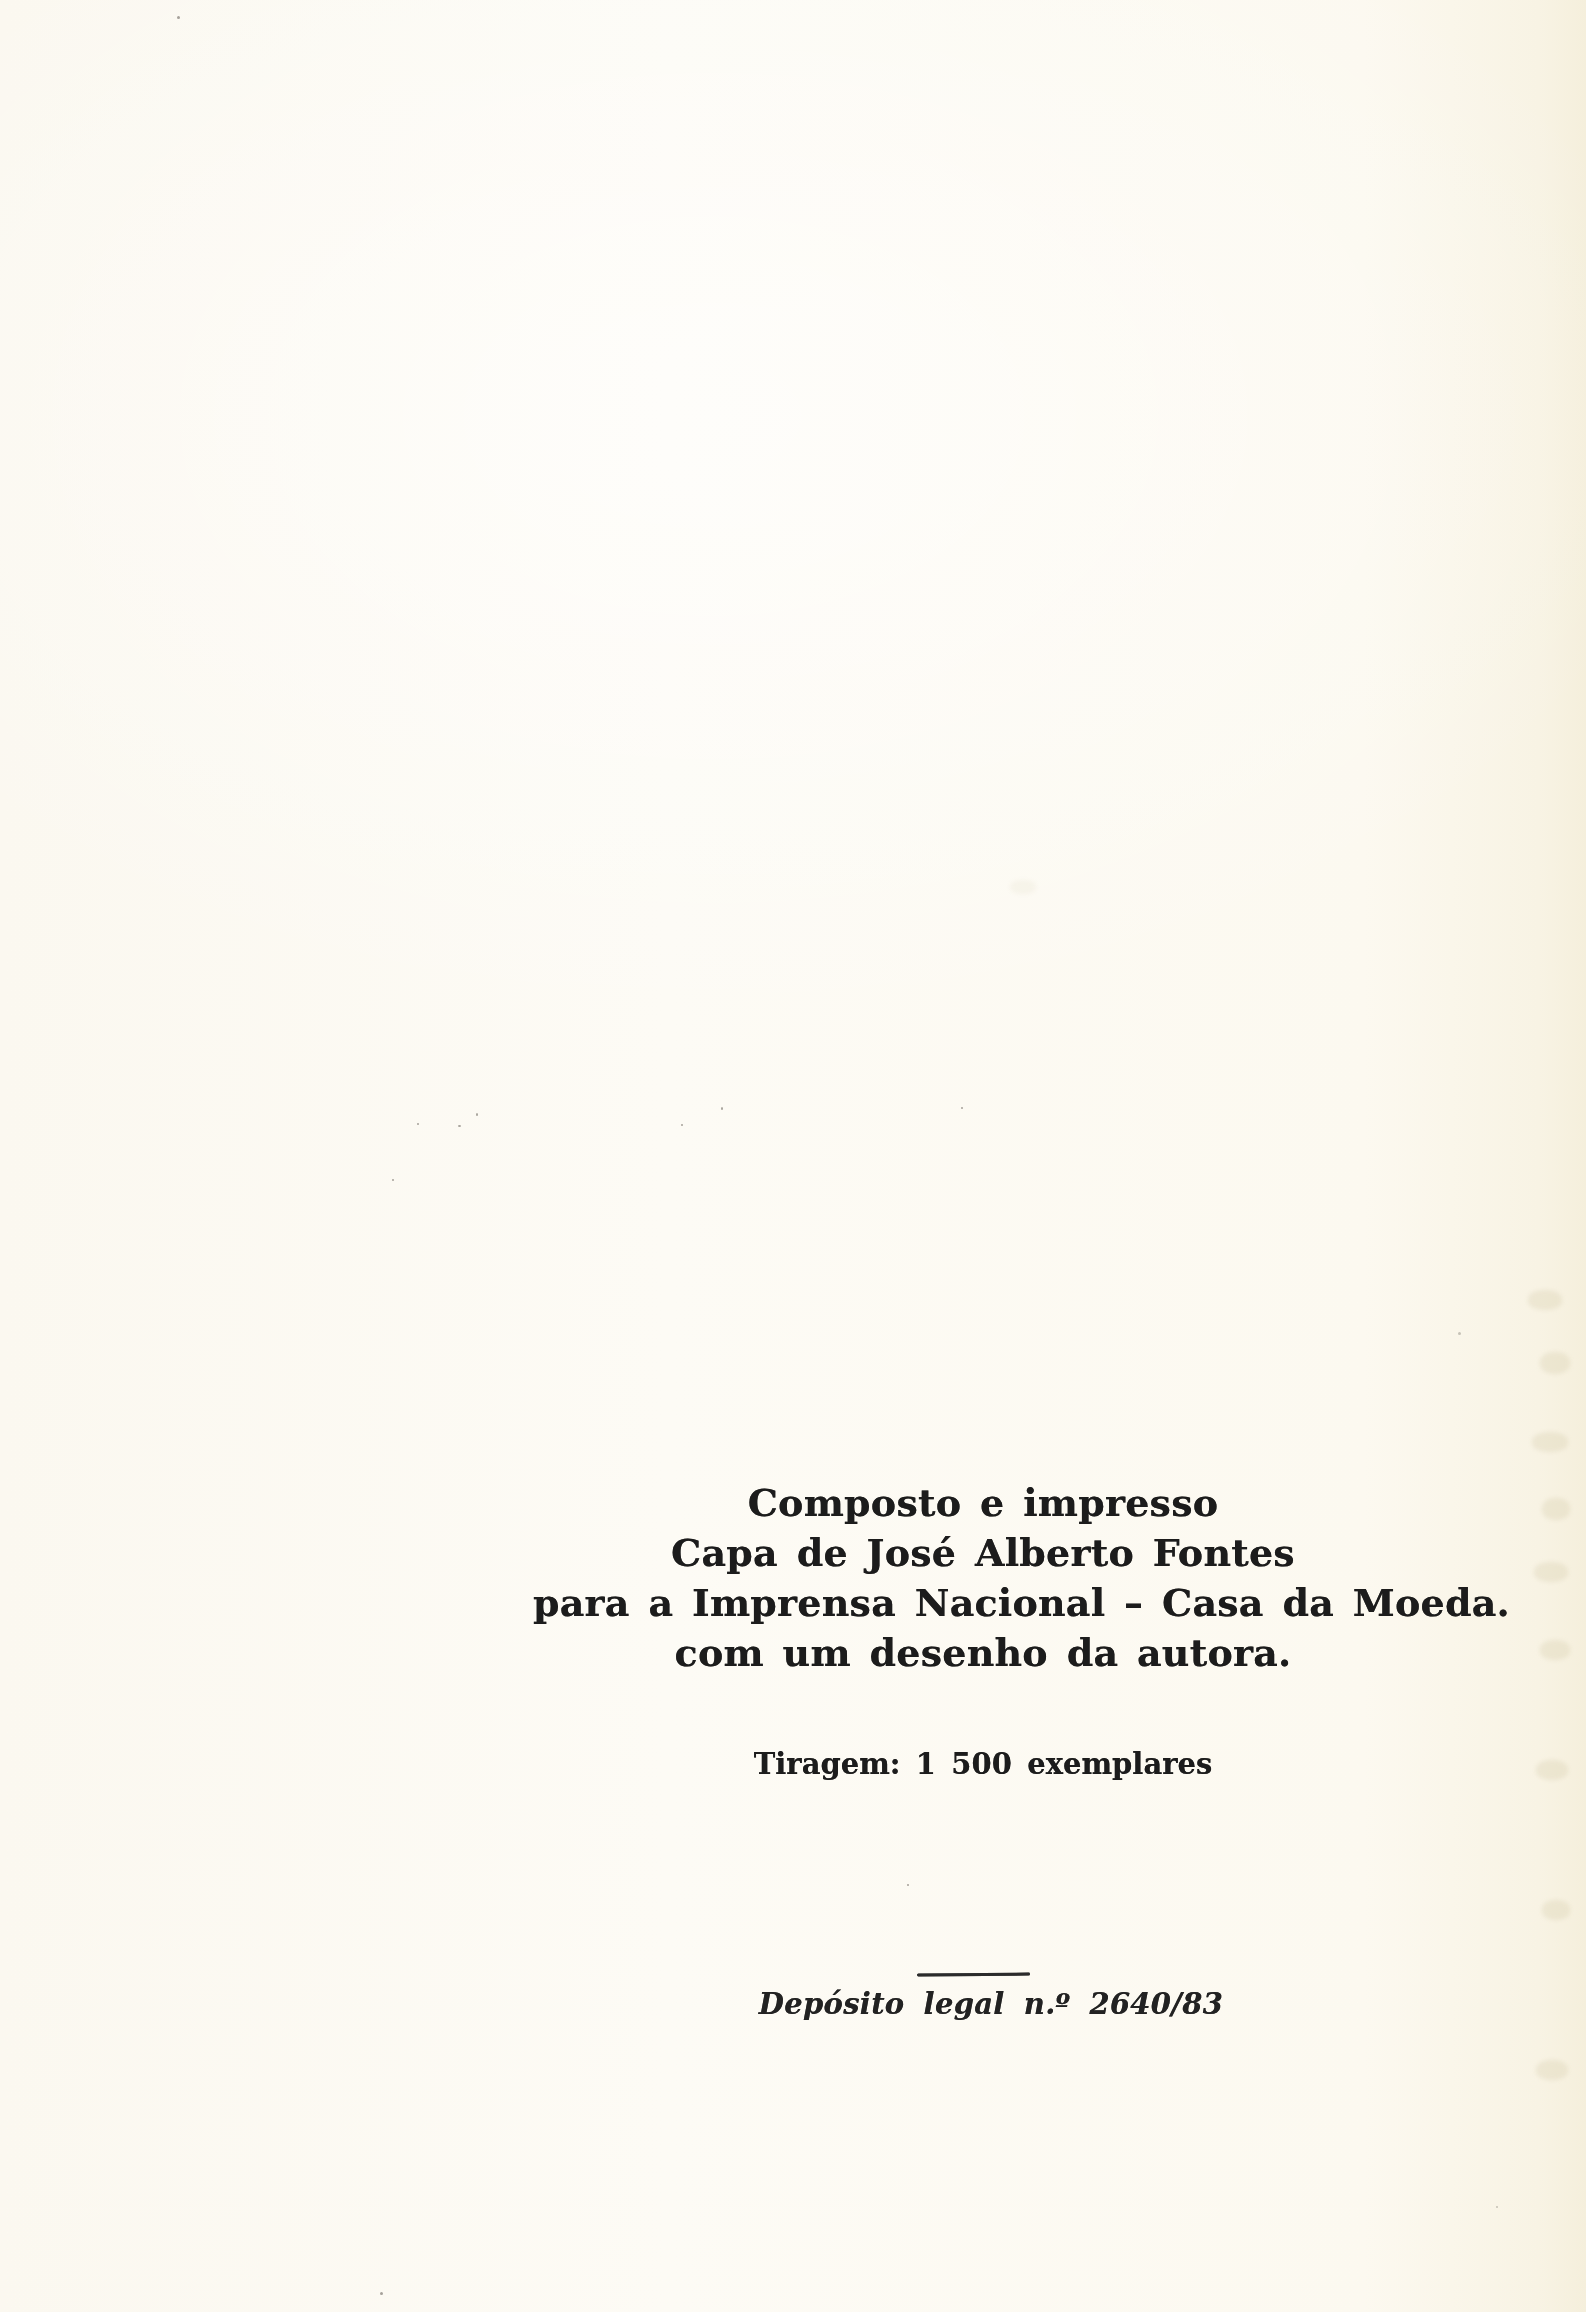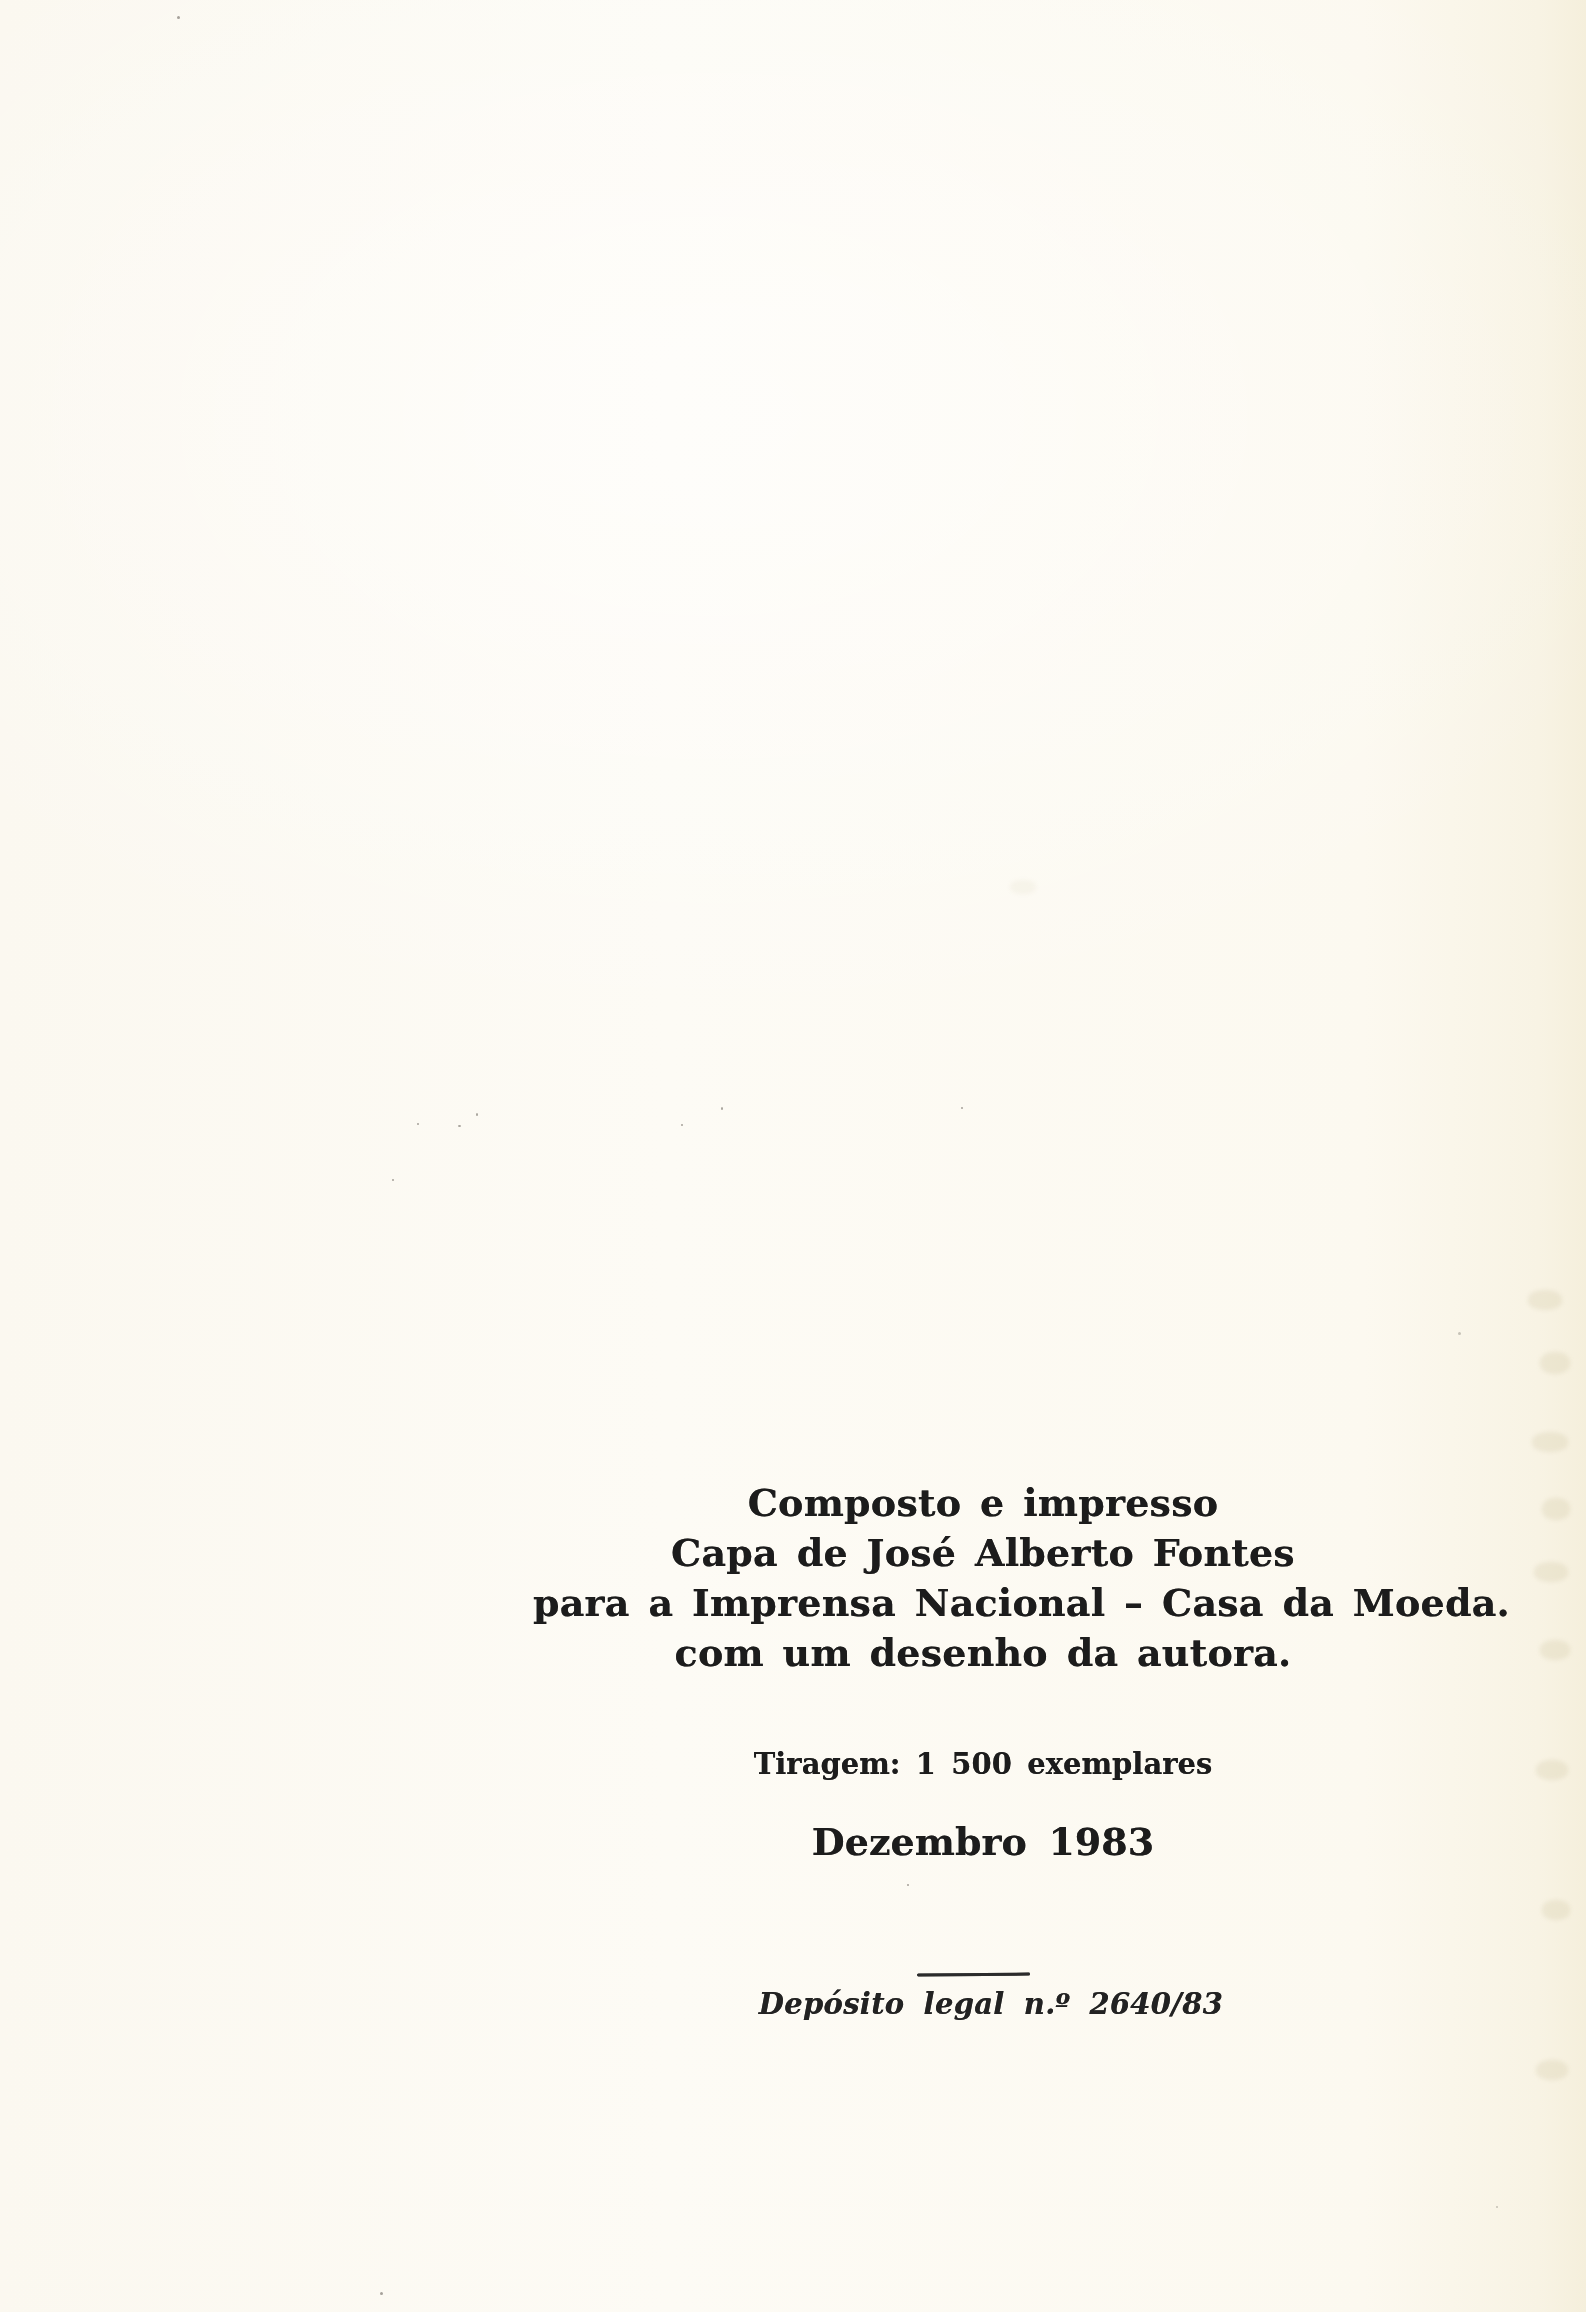--- a/index.html
+++ b/index.html
@@ -136,21 +136,20 @@
 
   <div class="colophon">
     <div class="line">Composto e impresso</div>
     <div class="line">Capa de José Alberto Fontes</div>
     <div class="line">para a Imprensa Nacional – Casa da Moeda.</div>
     <div class="line">com um desenho da autora.</div>
   </div>
 
   <div class="tiragem">Tiragem: 1 500 exemplares</div>
 
-  <div class="print-date">Dezembro 1983</div>
 
   <div class="rule"></div>
 
   <div class="deposito">Depósito legal n.º 2640/83</div>
 
   <div class="speck s1"></div>
   <div class="speck s2"></div>
   <div class="speck s3"></div>
   <div class="speck s4"></div>
   <div class="speck s5"></div>

